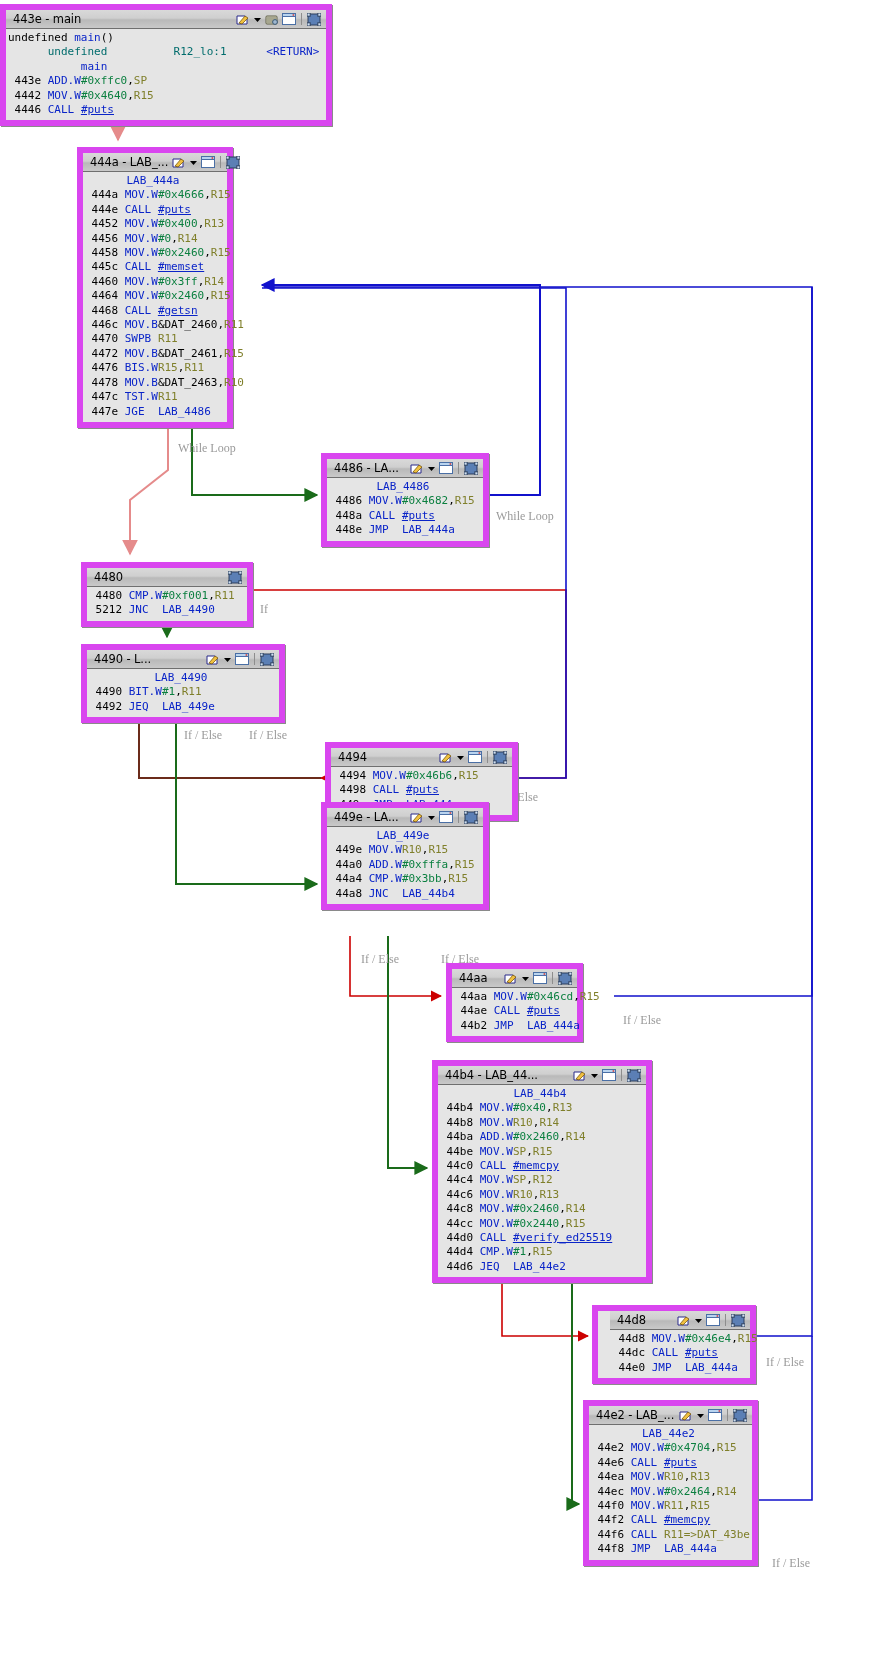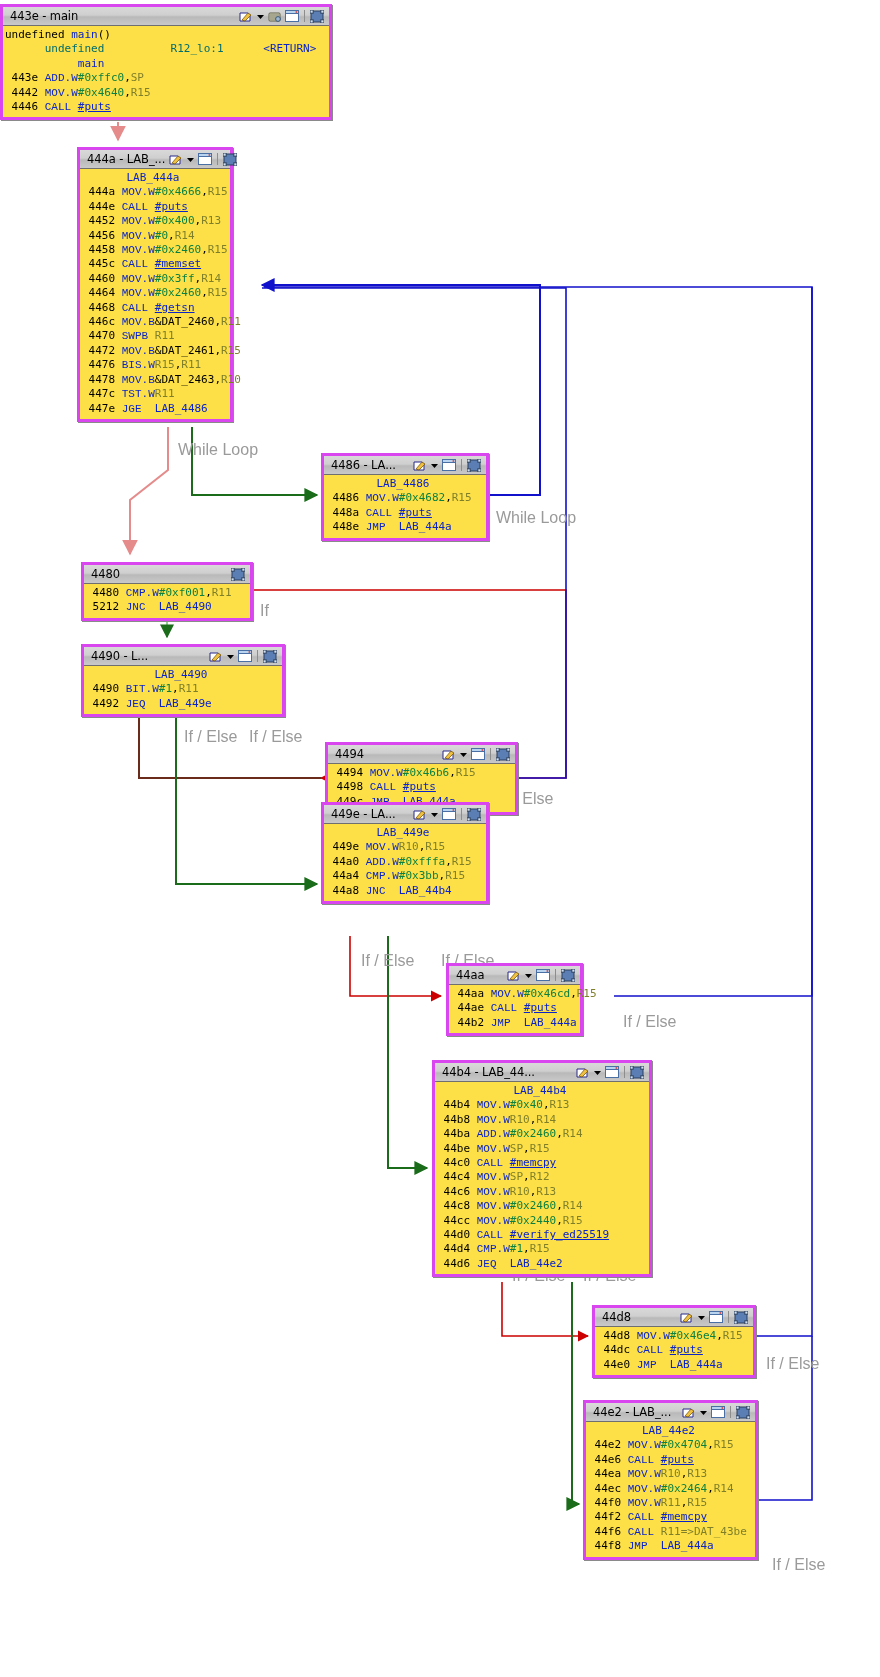--- a/index.html
+++ b/index.html
@@ -8,22 +8,22 @@
     background:#ffffff;
     font-family:"DejaVu Sans Mono", monospace;
     position:relative;
     overflow:hidden;
   }
   .canvas{position:absolute;left:0;top:0;width:880px;height:1677px;}
 
   
   .block{
     position:absolute;
-    background:#fde047;
-    border:3px solid #d946ef;
+    background:#e5e5e5;
+    border:6px solid #d946ef;
     box-shadow:1px 1px 0 #8a8a8a;
     box-sizing:border-box;
     z-index:5;
   }
   .titlebar{
     height:19px;
     display:flex;
     align-items:center;
     background:linear-gradient(to bottom,#d9d9d9 0%,#cfcfcf 45%,#b9b9b9 55%,#c9c9c9 100%);
     border-bottom:1px solid #6f6f6f;
@@ -53,35 +53,35 @@
   .code{
     padding:2px 6px 3px 2px;
     font-family:"DejaVu Sans Mono", monospace;
     font-size:11px;
     line-height:14.4px;
     white-space:pre;
     color:#000;
   }
   .lbl{color:#0a24c8;text-align:center;display:block;}
   .addr{color:#000;}
-  .mn{color:#0a24c8;font-family:Liberation Mono, monospace;}
+  .mn{color:#0a24c8;}
   .reg{color:#7f7f2a;}
   .num{color:#0a7f3f;}
   .call{color:#0a24c8;text-decoration:underline;}
   .tgt{color:#0a24c8;}
   .sig-t{color:#006c6c;}
   .sig-n{color:#0a24c8;}
   .ret{color:#0a24c8;}
   .dat{color:#000;}
 
   
   .elabel{
     position:absolute;
-    font-family:Liberation Sans, sans-serif;
-    font-size:16px;
+    font-family:Liberation Serif, serif;
+    font-size:12px;
     color:#9a9a9a;
     white-space:nowrap;
     z-index:3;
   }
   svg.wires{position:absolute;left:0;top:0;width:880px;height:1677px;z-index:1;overflow:visible;}
 </style>
 </head>
 <body>
 
 <div class="canvas">
@@ -472,21 +472,21 @@
                 <rect x="0" y="0" width="3.2" height="3.2" fill="#cfe0f2" stroke="#2c3f5c"></rect>
                 <rect x="10.8" y="0" width="3.2" height="3.2" fill="#cfe0f2" stroke="#2c3f5c"></rect>
                 <rect x="0" y="9.8" width="3.2" height="3.2" fill="#cfe0f2" stroke="#2c3f5c"></rect>
                 <rect x="10.8" y="9.8" width="3.2" height="3.2" fill="#cfe0f2" stroke="#2c3f5c"></rect>
               </svg>
             </span>
           </span>
         </div>
         <div class="code"><div class="lbl">LAB_44b4</div><div><span class="addr"> 44b4 </span><span class="mn">MOV.W</span><span><span class="num">#0x40</span><span class="dat">,</span><span class="reg">R13</span></span></div><div><span class="addr"> 44b8 </span><span class="mn">MOV.W</span><span><span class="reg">R10</span><span class="dat">,</span><span class="reg">R14</span></span></div><div><span class="addr"> 44ba </span><span class="mn">ADD.W</span><span><span class="num">#0x2460</span><span class="dat">,</span><span class="reg">R14</span></span></div><div><span class="addr"> 44be </span><span class="mn">MOV.W</span><span><span class="reg">SP</span><span class="dat">,</span><span class="reg">R15</span></span></div><div><span class="addr"> 44c0 </span><span class="mn">CALL </span><span><span class="call">#memcpy</span></span></div><div><span class="addr"> 44c4 </span><span class="mn">MOV.W</span><span><span class="reg">SP</span><span class="dat">,</span><span class="reg">R12</span></span></div><div><span class="addr"> 44c6 </span><span class="mn">MOV.W</span><span><span class="reg">R10</span><span class="dat">,</span><span class="reg">R13</span></span></div><div><span class="addr"> 44c8 </span><span class="mn">MOV.W</span><span><span class="num">#0x2460</span><span class="dat">,</span><span class="reg">R14</span></span></div><div><span class="addr"> 44cc </span><span class="mn">MOV.W</span><span><span class="num">#0x2440</span><span class="dat">,</span><span class="reg">R15</span></span></div><div><span class="addr"> 44d0 </span><span class="mn">CALL </span><span><span class="call">#verify_ed25519</span></span></div><div><span class="addr"> 44d4 </span><span class="mn">CMP.W</span><span><span class="num">#1</span><span class="dat">,</span><span class="reg">R15</span></span></div><div><span class="addr"> 44d6 </span><span class="mn">JEQ  </span><span><span class="tgt">LAB_44e2</span></span></div></div>
       </div>
-      <div class="block" style="left: 592px; top: 1305px; width: 164px;">
+      <div class="block" style="left: 592px; top: 1305px; width: 164px; padding-left: 12px;">
         <div class="titlebar">
           <span class="tname">44d8</span>
           <span class="tb-spacer"></span>
           <span class="tb-icons">
             <span class="ic">
               <svg width="14" height="13" viewBox="0 0 14 13">
                 <path d="M1 11 L1 3 L9 3 L11 5 L11 11 Z" fill="#ffffff" stroke="#2a2a8a" stroke-width="1"></path>
                 <path d="M3 10 L9 3 L12 5 L6 11 Z" fill="#f0c040" stroke="#7a5a10" stroke-width="0.8"></path>
                 <path d="M3 10 L5 10.6 L6 11 Z" fill="#333"></path>
               </svg>

